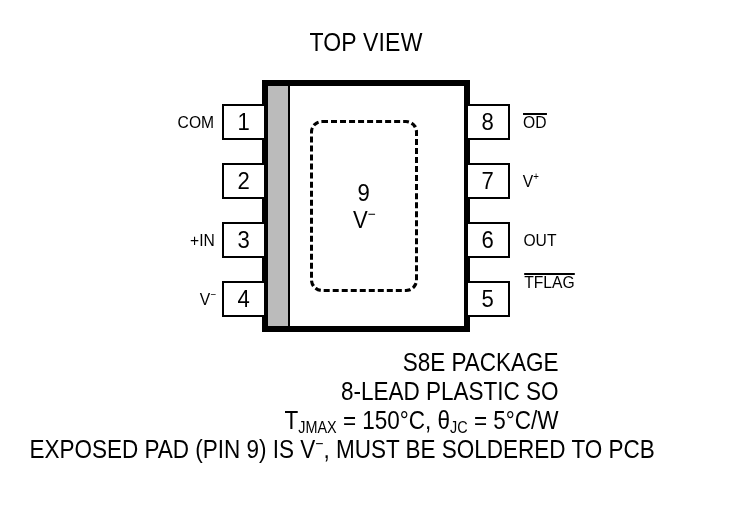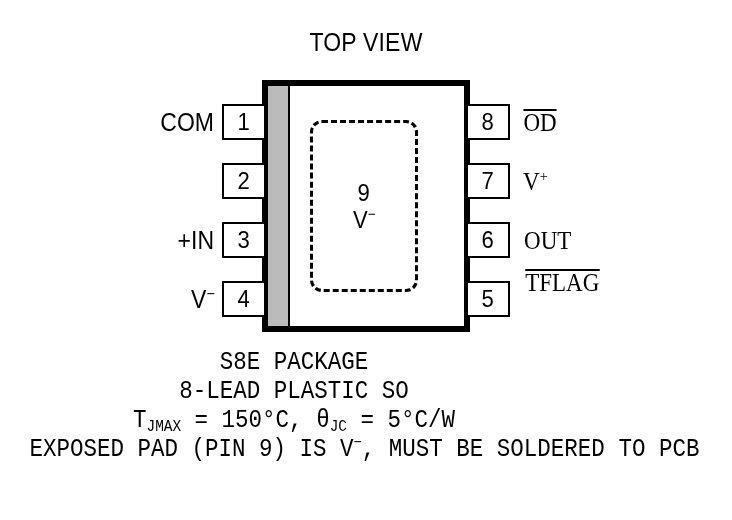--- a/index.html
+++ b/index.html
@@ -100,27 +100,27 @@
   .pin span { transform: scaleX(0.92); display: inline-block; }
 
   .pin-left  { left: 222px; width: 44px; }
   .pin-right { left: 466px; width: 44px; }
 
   .pin-label {
     position: absolute;
     height: 36px;
     display: flex;
     align-items: center;
-    font-size: 25px;
+    font-size: 17px;
     line-height: 1;
     white-space: nowrap;
   }
   .pin-label > span { transform: scaleX(0.92); display: inline-block; }
   .pin-label-left  { right: 516px; justify-content: flex-end; left: 60px; }
-  .pin-label-right { left: 522px; justify-content: flex-end; font-family: Liberation Serif, serif; }
+  .pin-label-right { left: 522px; justify-content: flex-end; }
 
   
   .ovl {
     position: relative;
     display: inline-block;
   }
   .ovl::before {
     content: "";
     position: absolute;
     left: 0;
@@ -135,22 +135,21 @@
     vertical-align: super;
     line-height: 0;
   }
 
   
   .captions {
     position: absolute;
     left: 0;
     top: 348px;
     width: 588px;
-    text-align: center;
-    font-family: Liberation Mono, monospace;
+    text-align: right;
   }
   .caption-line {
     font-size: 25px;
     line-height: 29px;
     white-space: nowrap;
     transform: scaleX(0.9);
   }
   .caption-line sub {
     font-size: 0.64em;
     vertical-align: baseline;

